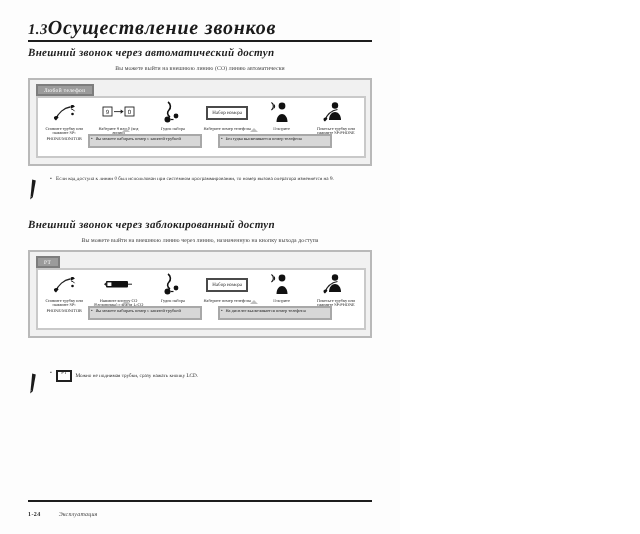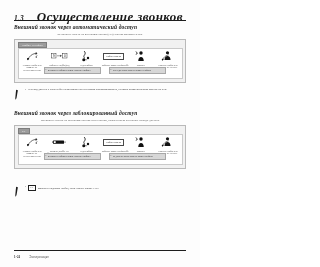--- a/index.html
+++ b/index.html
@@ -5,23 +5,23 @@
   html,body{margin:0;padding:0;background:#ffffff;}
   body{
     width:200px;height:267px;overflow:hidden;position:relative;
     font-family:"Liberation Serif", serif;
     color:#2b2b2b;
   }
   .page{position:absolute;inset:0;background:#fdfdfd;}
 
   
   .chapter-head{position:absolute;left:14px;top:9px;width:172px;}
-  .chap-row{display:flex;align-items:baseline;gap:13px;}
+  .chap-row{display:flex;align-items:baseline;}
   .chap-num{font-style:italic;font-weight:bold;font-size:7.4px;letter-spacing:.2px;color:#1a1a1a;}
-  .chap-title{font-style:italic;font-weight:bold;font-size:13px;letter-spacing:.4px;color:#1a1a1a;}
+  .chap-title{font-style:italic;font-weight:bold;font-size:10px;letter-spacing:.4px;color:#1a1a1a;}
   .chap-rule{position:absolute;left:14px;top:20px;width:172px;height:1.2px;background:#1d1d1d;}
 
   
   .sec{position:absolute;left:14px;width:172px;}
   .sec-h{font-style:italic;font-weight:bold;font-size:5.5px;letter-spacing:.15px;color:#1d1d1d;white-space:nowrap;}
   .sec-sub{font-size:2.9px;color:#3a3a3a;text-align:center;margin-top:2.4px;letter-spacing:.05px;white-space:nowrap;}
 
   
   .panel{position:relative;background:#f1f1f1;border:.6px solid #b9b9b9;margin-top:2.6px;
          height:44px;box-sizing:border-box;}

